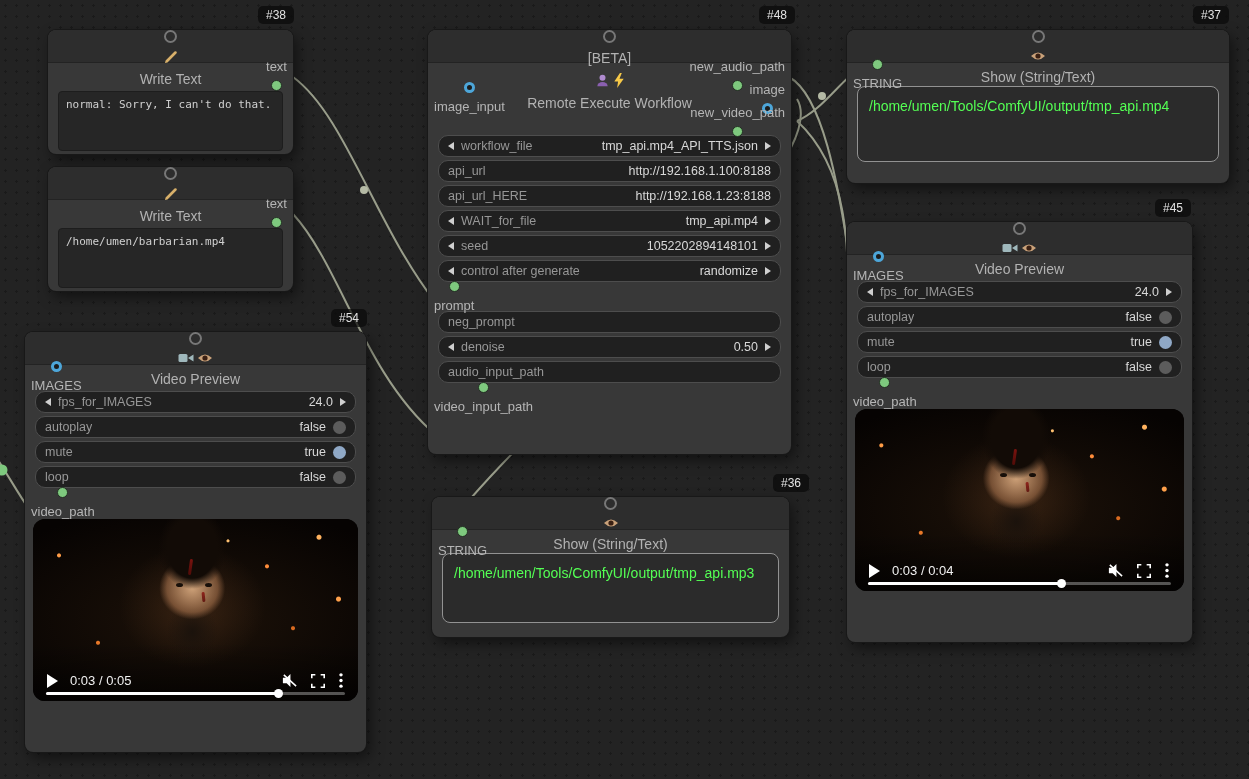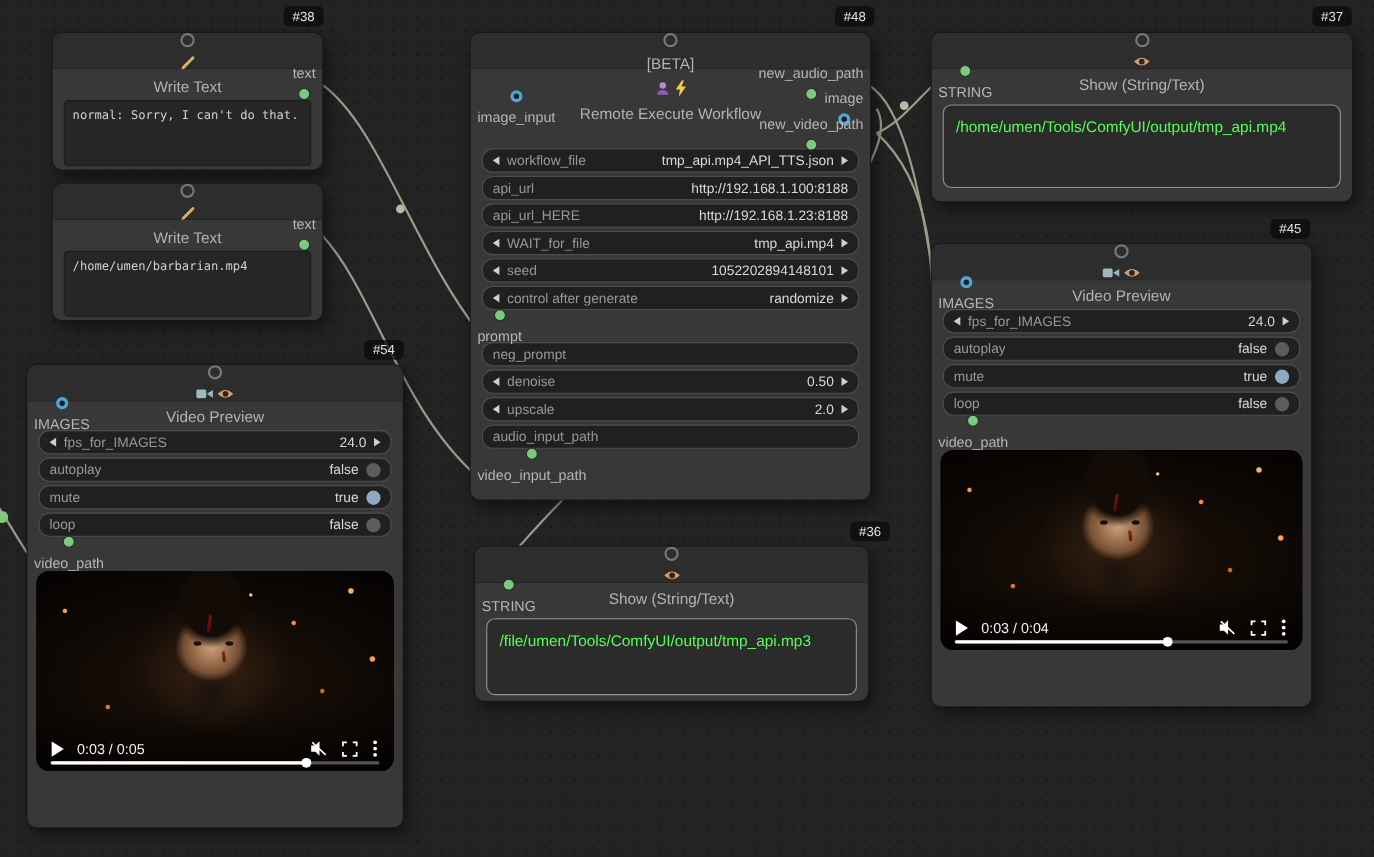--- a/index.html
+++ b/index.html
@@ -43,21 +43,21 @@
   .arr.right{border-left:6px solid #cfcfcf;margin-left:7px;}
   .tgl{width:13px;height:13px;border-radius:50%;margin-left:7px;flex:none;}
   .tgl.off{background:#5c5c5c;}
   .tgl.on{background:#8fa8c6;}
   .textbox{
     margin:5px 10px;height:46px;background:#262626;border:1px solid #1d1d1d;border-radius:4px;
     padding:6px 7px;font-family:"DejaVu Sans Mono",monospace;font-size:11px;color:#d0d0d0;
     white-space:pre-wrap;word-break:break-all;
   }
   .show-box{
-    margin:9px 10px;border:1px solid #929292;border-radius:8px;background:#2b2b2b;
+    margin:0 10px;border:1px solid #929292;border-radius:8px;background:#2b2b2b;
     padding:9px 11px;font-size:14px;color:#54ff54;line-height:1.5;word-break:break-all;
   }
   .video{position:relative;margin:5px 8px;height:182px;background:#030303;border-radius:12px;overflow:hidden;}
   .vid-art{position:absolute;inset:0;
     background:
       radial-gradient(circle 3px at 88% 10%, #ffb25e 0 2px, transparent 3px),
       radial-gradient(circle 2px at 72% 26%, #ff8c3a 0 1.5px, transparent 2.5px),
       radial-gradient(circle 2.5px at 94% 44%, #ffa04a 0 2px, transparent 3px),
       radial-gradient(circle 2px at 8% 20%, #ff9c46 0 1.5px, transparent 2.5px),
       radial-gradient(circle 2px at 20% 68%, #e87828 0 1.5px, transparent 2.5px),
@@ -316,26 +316,20 @@
     <span class="w-label">neg_prompt</span>
     <span class="w-value"></span>
   </div>
   <div class="widget">
     <span class="arr left"></span>
     <span class="w-label">denoise</span>
     <span class="w-value">0.50</span>
     <span class="arr right"></span>
   </div>
   <div class="widget">
-    <span class="arr left"></span>
-    <span class="w-label">upscale</span>
-    <span class="w-value">2.0</span>
-    <span class="arr right"></span>
-  </div>
-  <div class="widget">
     <span class="w-label">audio_input_path</span>
     <span class="w-value"></span>
   </div>
   <div class="port-row">
     <span class="pgroup">
       <span class="dot green"></span>
       <span class="port-label">video_input_path</span>
     </span>
   </div>
 </div>
@@ -451,21 +445,21 @@
         </svg>
       </span>
     <span>Show (String/Text)</span>
   </div>
   <div class="port-row">
     <span class="pgroup">
       <span class="dot green"></span>
       <span class="port-label">STRING</span>
     </span>
   </div>
-  <div class="show-box sb36">/file/umen/Tools/ComfyUI/output/tmp_api.mp3</div>
+  <div class="show-box sb36">/home/umen/Tools/ComfyUI/output/tmp_api.mp3</div>
 </div>
 
 <div class="badge" id="b-38">#38</div>
 <div class="badge" id="b-48">#48</div>
 <div class="badge" id="b-37">#37</div>
 <div class="badge" id="b-54">#54</div>
 <div class="badge" id="b-45">#45</div>
 <div class="badge" id="b-36">#36</div>
 
 </body></html>

